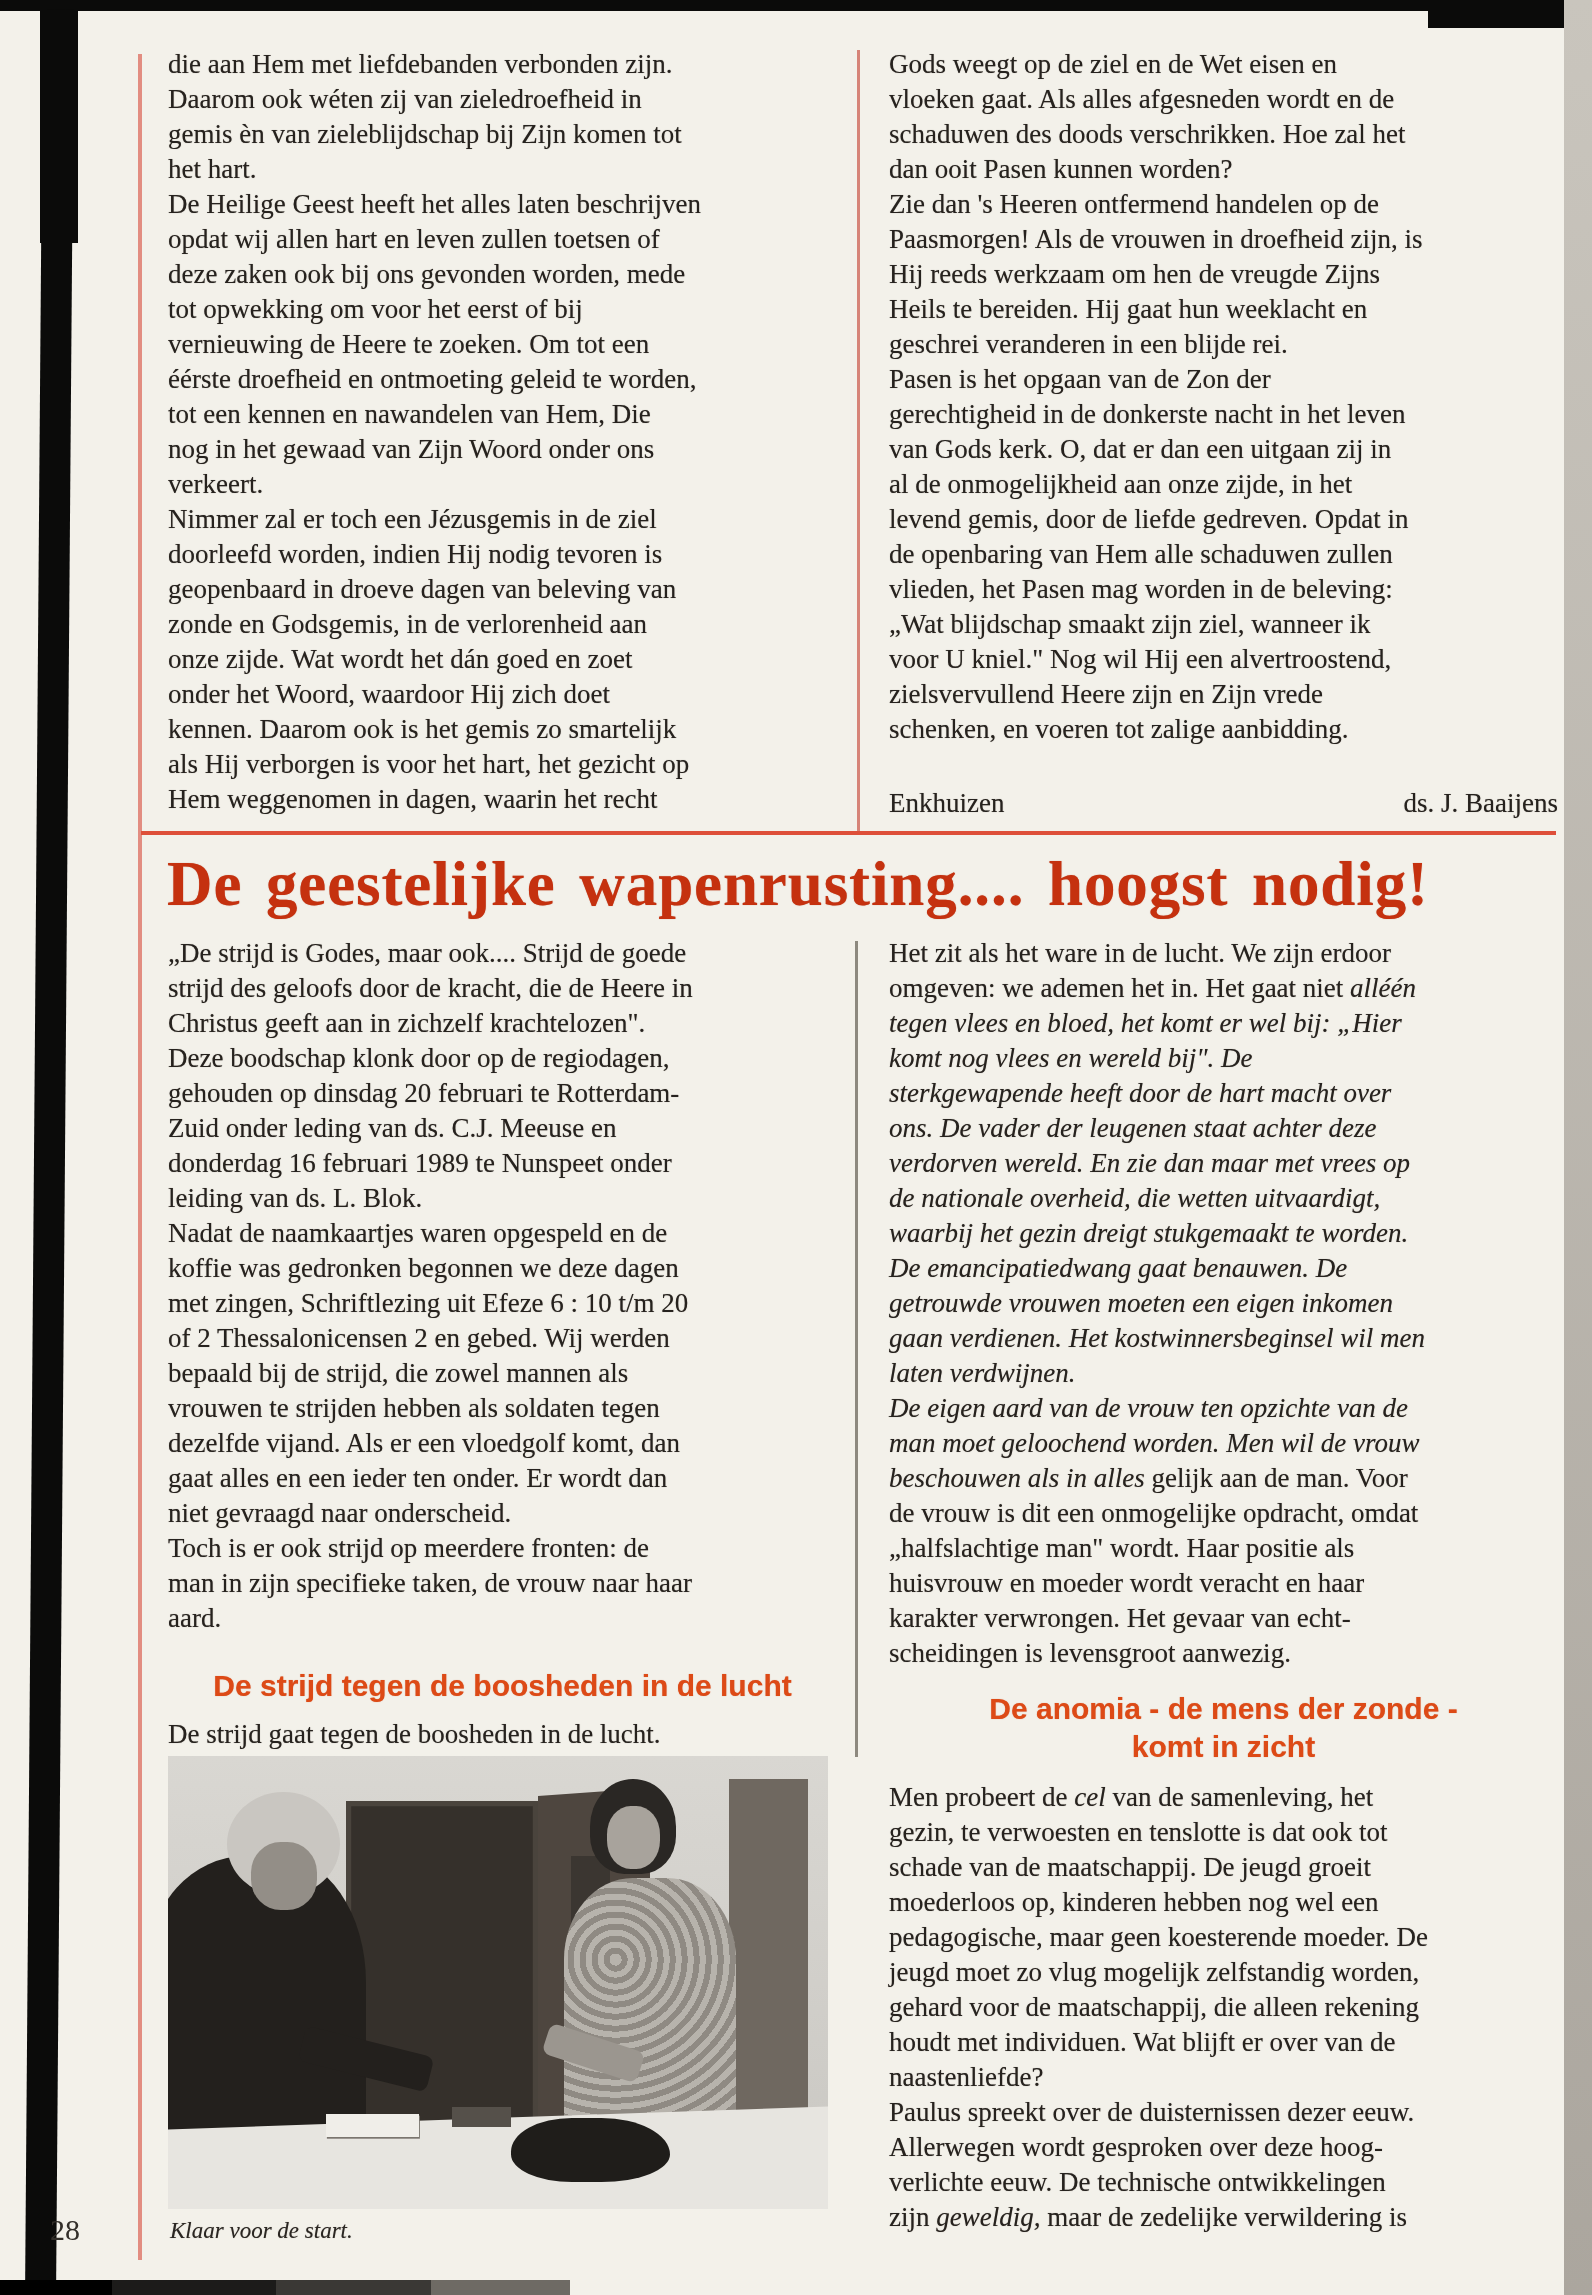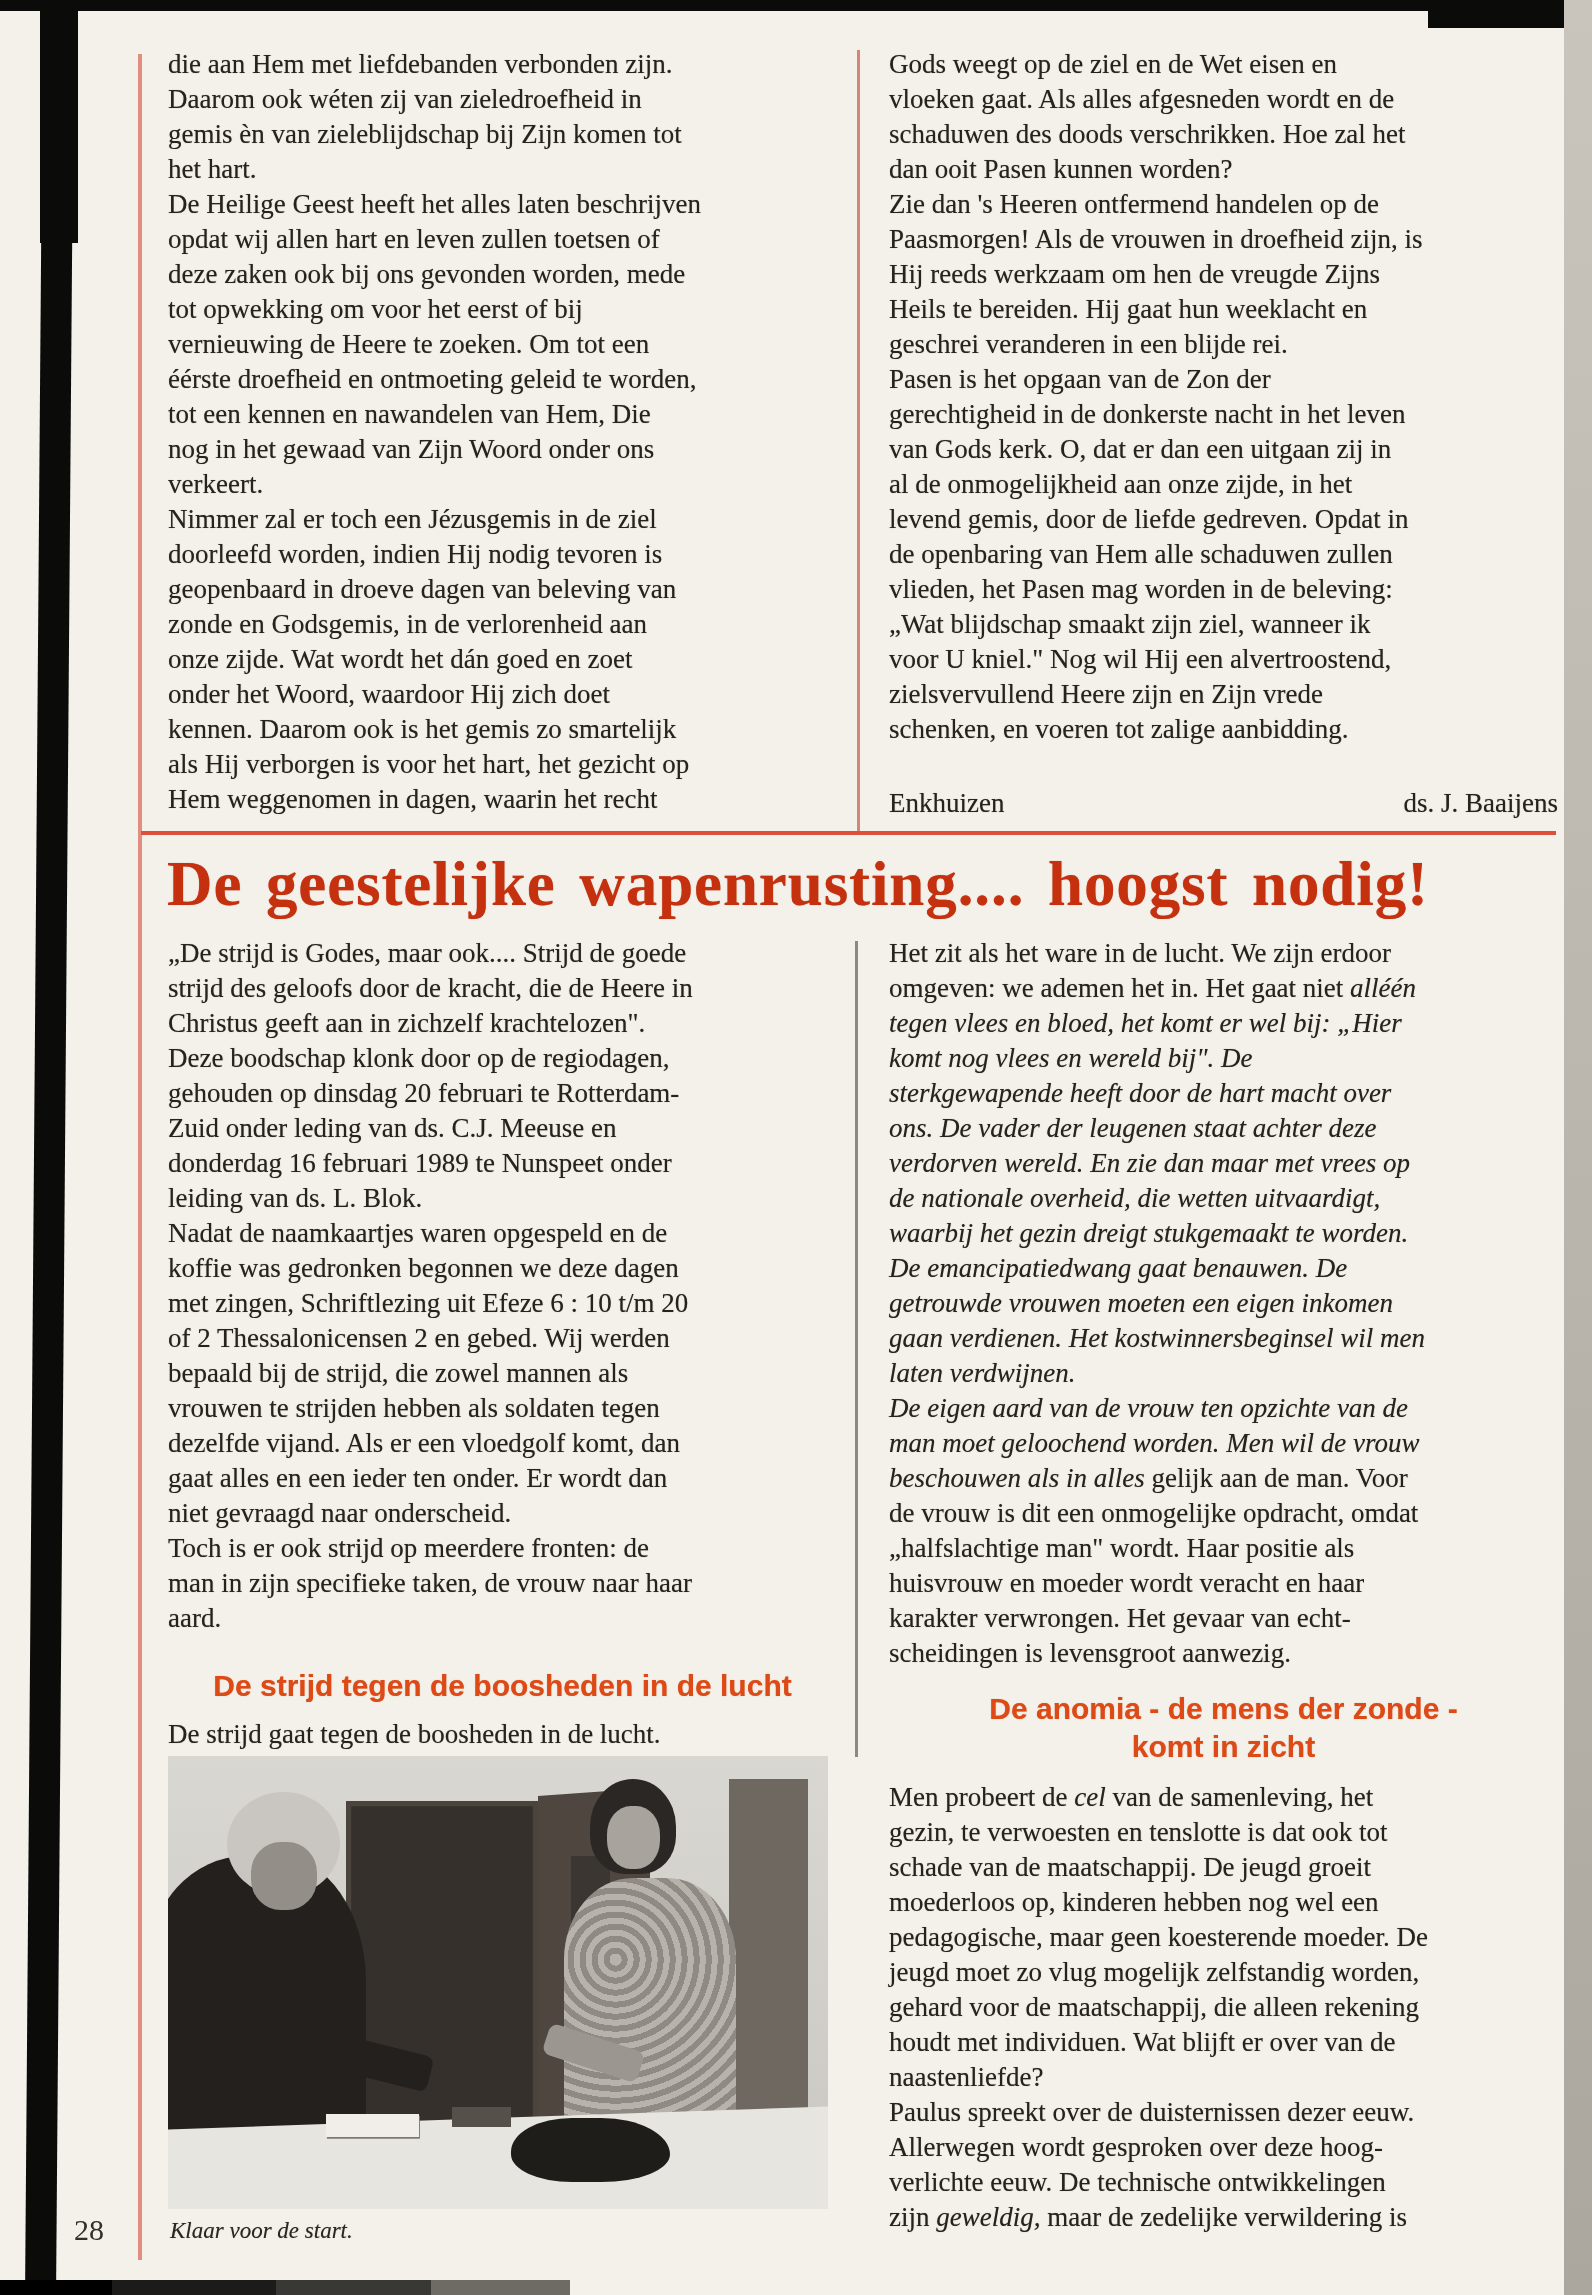--- a/index.html
+++ b/index.html
@@ -11,21 +11,21 @@
   .tline .it, .tline.it{font-style:italic;}
   .col{position:absolute;width:669px;}
   .headline{font-family:"Liberation Serif",serif;font-weight:700;font-size:63px;line-height:69px;
             color:#c5310f;letter-spacing:0.9px;word-spacing:7px;white-space:nowrap;
             text-shadow:0 0 0.9px rgba(160,40,10,.5);}
   .subhead{font-family:"Liberation Sans",sans-serif;font-weight:700;font-size:30px;line-height:38px;
            color:#dd4a16;white-space:nowrap;text-shadow:0 0 0.9px rgba(190,60,15,.5);text-align:center;}
   .signoff{display:flex;justify-content:space-between;font-size:27px;color:#26221e;
            text-shadow:0 0 0.9px rgba(50,40,32,.45);}
   .caption{font-style:italic;font-size:23px;color:#2a2622;text-shadow:0 0 0.9px rgba(50,40,32,.4);}
-  .pagenum{font-size:30px;color:#332f2a;text-align:center;width:78px;}
+  .pagenum{font-size:30px;color:#332f2a;text-align:left;width:78px;}
   
   .rule-red{background:#de4f39;}
   .vline-pink{background:#e28d81;}
   .vline-grey{background:#8d897f;}
   .scan-black{background:#0b0b0a;}
   
   .photo{background:linear-gradient(#d9d7d2,#c9c7c2);overflow:hidden;}
   .photo *{position:absolute;}
   .ph-door{left:27%;top:10%;width:29%;height:78%;background:#35302b;box-shadow:inset 0 0 0 5.2px #4a443d;}
   .ph-door2{left:56%;top:8%;width:17%;height:82%;background:#4e463f;transform:skewY(-4deg);}

